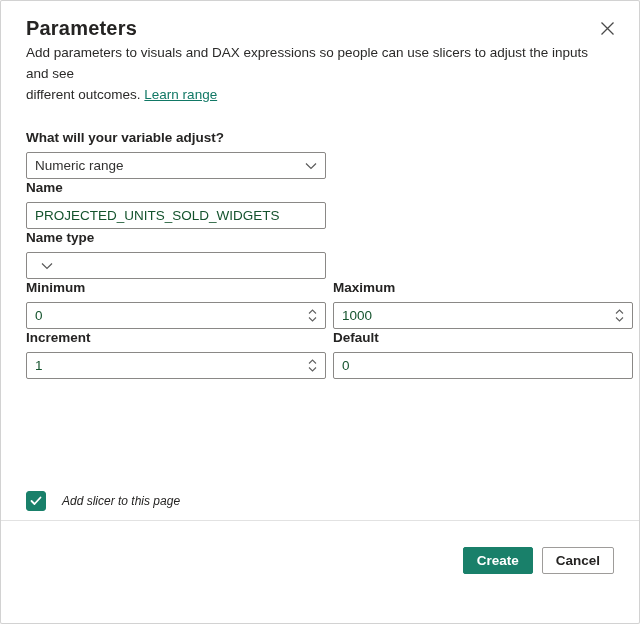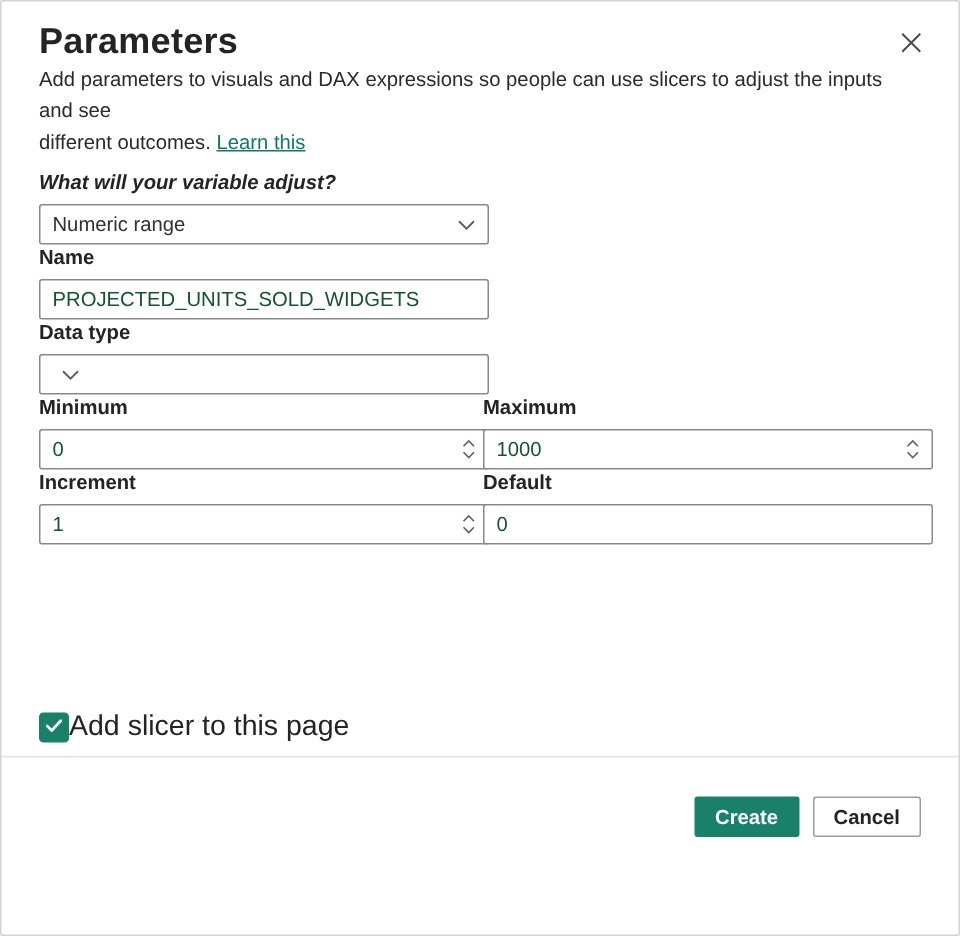--- a/index.html
+++ b/index.html
@@ -9,29 +9,29 @@
     background:#ffffff;
     border:1px solid #d2d2d2;
     border-radius:2px;
     font-family:"Liberation Sans", sans-serif;
     color:#252423;
     position:relative;
     overflow:hidden;
   }
   .content{ padding:12px 25px 0 25px; }
   .title-row{ display:flex; align-items:flex-start; justify-content:space-between; padding-top:3px; }
-  .title{ font-size:24px; font-weight:700; color:#252423; line-height:24px; letter-spacing:.2px; }
+  .title{ font-size:20px; font-weight:700; color:#252423; line-height:24px; letter-spacing:.2px; }
   .close-btn{
     width:24px; height:24px; border:none; background:transparent; cursor:pointer;
     display:flex; align-items:center; justify-content:center; margin-top:2px; margin-right:-5px;
   }
   .description{ font-size:13.5px; line-height:21px; color:#2b2a29; max-width:586px; }
   .description a{ color:#117865; text-decoration:underline; cursor:pointer; }
   .field-label{ display:block; margin-bottom:6px; font-size:13.5px; font-weight:700; color:#252423; line-height:17px; }
-  .field-label.first{ margin-top:8px;font-style:italic; }
+  .field-label.first{ margin-top:24px; }
   .field{
     width:300px; height:27px;
     border:1px solid #8a8886; border-radius:2px;
     background:#fff;
     display:flex; align-items:center;
     padding:0 8px;
     font-size:13.5px; color:#323130;
   }
   .field input{
     border:none; outline:none; background:transparent;
@@ -39,34 +39,34 @@
     font:inherit; color:#14532d; padding:0;
   }
   .dropdown{ cursor:pointer; justify-content:space-between; }
   .dropdown .value{ flex:1; }
   .chevron{ display:flex; align-items:center; margin-left:6px; }
   .spinner{
     display:flex; flex-direction:column; justify-content:center; align-items:center;
     margin-left:6px; cursor:pointer; gap:1px;
   }
   .spinner svg{ display:block; }
-  .row{ display:flex; gap:26px; }
+  .row{ display:flex; gap:37px; }
   .col{ width:270px; }
   .checkbox-row{
     margin-top:112px;
     display:flex; align-items:center;
     height:20px;
   }
   .checkbox{
     width:20px; height:20px; border-radius:3px;
     background:#19806A; border:1px solid #19806A;
     display:flex; align-items:center; justify-content:center;
     cursor:pointer; flex:0 0 auto;
   }
-  .checkbox-label{ margin-left:0; font-size:19px; color:#252423; cursor:pointer; }
+  .checkbox-label{ margin-left:16px; font-size:12px; color:#252423; cursor:pointer;font-style:italic; }
   .divider{ height:1px; background:#e2e2e2; margin:9px -25px 0 -25px; }
   .footer{
     display:flex; justify-content:flex-end; align-items:center;
     gap:9px; margin-top:26px; padding-right:0;
   }
   .btn{
     height:27px; min-width:65px; padding:0 13px;
     border-radius:2px; font-family:inherit;
     font-size:13.5px; font-weight:600; cursor:pointer;
     display:flex; align-items:center; justify-content:center;
@@ -87,39 +87,39 @@
           <svg width="15" height="15" viewBox="0 0 15 15">
               <path d="M1.5 1.5 L13.5 13.5 M13.5 1.5 L1.5 13.5" stroke="#4a4a4a" stroke-width="1.3" fill="none"></path>
             </svg>
         </span>
       </button>
     </div>
 
     <div class="description">
       <span>Add parameters to visuals and DAX expressions so people can use slicers to adjust the inputs and see</span><br>
       <span>different outcomes.</span>
-      <a>Learn this</a>
+      <a>Learn range</a>
     </div>
 
     <label class="field-label first">What will your variable adjust?</label>
     <div class="field dropdown">
       <span class="value">Numeric range</span>
       <span class="chevron">
         <svg width="12" height="8" viewBox="0 0 12 8">
             <path d="M1 1.5 L6 6.5 L11 1.5" fill="none" stroke="#5a5a5a" stroke-width="1.2"></path>
           </svg>
       </span>
     </div>
 
     <label class="field-label">Name</label>
     <div class="field">
       <input type="text" value="PROJECTED_UNITS_SOLD_WIDGETS" style="">
     </div>
 
-    <label class="field-label">Data type</label>
+    <label class="field-label">Name type</label>
     <div class="field dropdown">
       <span class="chevron">
         <svg width="12" height="8" viewBox="0 0 12 8">
             <path d="M1 1.5 L6 6.5 L11 1.5" fill="none" stroke="#5a5a5a" stroke-width="1.2"></path>
           </svg>
       </span>
     </div>
 
     <div class="row">
       <div class="col">

